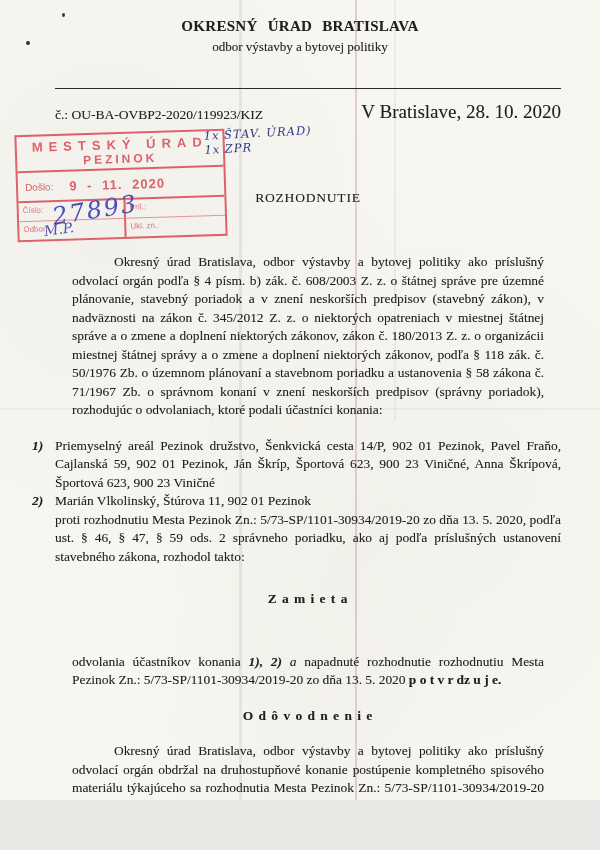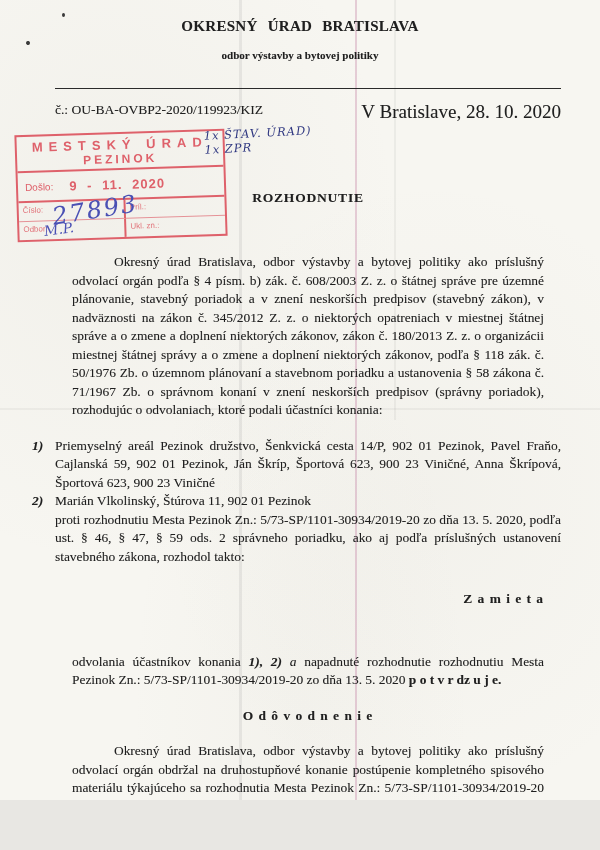--- a/index.html
+++ b/index.html
@@ -19,24 +19,24 @@
   .crease-v2{position:absolute;left:355px;top:0;width:2px;height:850px;background:rgba(186,105,150,0.30);}
   .crease-v3{position:absolute;left:394px;top:0;width:2px;height:420px;background:rgba(140,140,140,0.10);}
   .crease-h1{position:absolute;left:0;top:408px;width:600px;height:2px;background:rgba(150,150,150,0.10);}
   .speck{position:absolute;background:#3a3a3a;border-radius:50%;}
   .speck.s1{left:62px;top:13px;width:3px;height:4px;}
   .speck.s2{left:26px;top:41px;width:4px;height:4px;transform:rotate(20deg);}
 
   
   .letterhead{position:absolute;top:18px;left:0;width:600px;text-align:center;}
   .lh-office{font-size:15px;font-weight:bold;word-spacing:6px;letter-spacing:0.3px;}
-  .lh-dept{font-size:11px;font-weight:bold;margin-top:14px;}
+  .lh-dept{font-size:13px;font-weight:normal;margin-top:4px;}
   .lh-addr{font-size:13.5px;margin-top:1px;}
   .rule{position:absolute;left:55px;top:88px;width:506px;height:0;border-top:1.6px solid #2a2a2a;}
-  .refrow{position:absolute;left:55px;top:97px;width:506px;display:flex;justify-content:space-between;align-items:center;}
+  .refrow{position:absolute;left:55px;top:97px;width:506px;display:flex;justify-content:space-between;align-items:flex-end;}
   .ref-no{font-size:13.5px;}
   .ref-date{font-size:19px;margin-top:4px;}
 
   
   .stamp{
     position:absolute;left:16px;top:132px;width:206px;
     border:2px solid #dd5560;color:#dd5560;opacity:0.92;
     transform:rotate(-1.8deg);
     font-family:"Liberation Sans", sans-serif;
     text-shadow:none;
@@ -51,29 +51,29 @@
   .st-cell{font-size:8px;padding:3px 4px 2px 4px;height:13px;color:#e06a72;}
   .st-cell.br{border-right:2px solid #dd5560;}
   .st-cell.bb{border-bottom:1.5px solid #e48a90;}
   
   .hw{font-style:italic;text-shadow:none;}
   .hw-note{position:absolute;left:204px;top:126px;color:#2f3780;font-size:11.5px;line-height:14px;letter-spacing:1px;transform:rotate(-3deg);font-family:"DejaVu Serif", serif;}
   .hw-number{position:absolute;left:52px;top:196px;color:#4a50b4;font-size:24px;transform:rotate(-9deg);letter-spacing:2px;font-family:"DejaVu Serif", serif;}
   .hw-initials{position:absolute;left:44px;top:221px;color:#4a50b4;font-size:14px;transform:rotate(-8deg);font-family:"DejaVu Serif", serif;}
 
   
-  .doc-title{position:absolute;left:55px;top:190px;width:506px;text-align:center;font-size:13.5px;font-weight:bold;letter-spacing:0.8px;}
+  .doc-title{position:absolute;left:55px;top:190px;width:506px;text-align:center;font-size:13.5px;font-weight:normal;letter-spacing:0.8px;}
   .flow{position:absolute;left:55px;top:236px;width:506px;font-size:13.4px;line-height:18.5px;text-align:justify;}
   .flow p{margin:17px;}
   .indent{text-indent:42px;}
   .party{display:flex;}
   .party-marker{flex:0 0 23px;margin-left:-23px;font-weight:bold;font-style:italic;}
   .party-body{flex:1 1 auto;text-align:justify;}
   .heading-center{text-align:center;font-weight:bold;letter-spacing:1px;text-indent:0;}
-  .h-zamieta{margin-top:24px !important;text-align:right;}
+  .h-zamieta{margin-top:24px !important;}
   .p-verdict{margin-top:44px !important;}
   .h-odovodnenie{margin-top:8px !important;text-align:center;}
   .p-just{margin-top:10px !important;}
   .bi{font-weight:bold;font-style:italic;font-family:Liberation Serif, serif;}
   .it{font-style:italic;}
   .b{font-weight:bold;}
   .pageno{position:absolute;left:0;top:806px;width:600px;text-align:center;font-size:13px;}
 </style>
 </head>
 <body>

